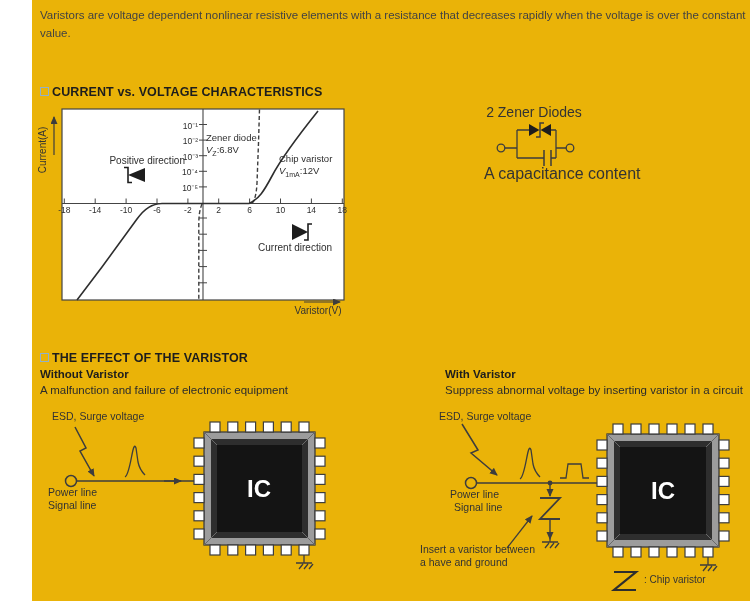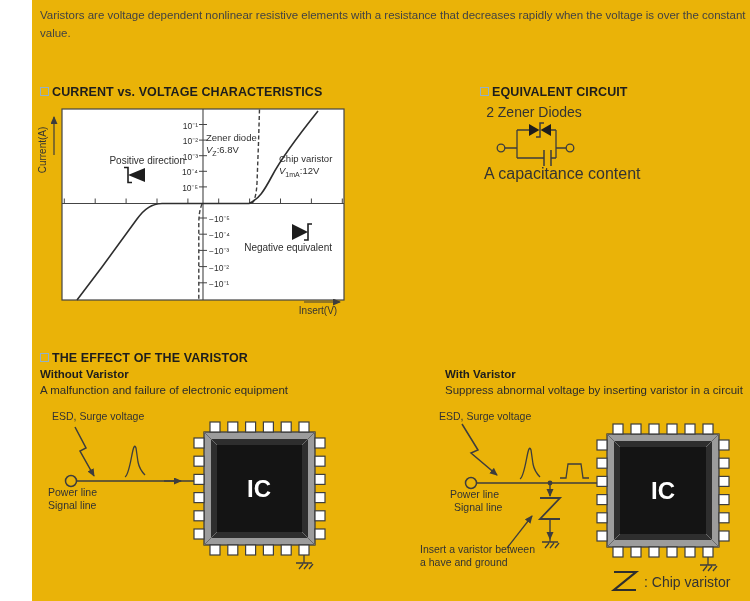--- a/index.html
+++ b/index.html
@@ -23,37 +23,34 @@
   .ytickP{width:56px;text-align:right;}
   .ytickN{width:60px;text-align:left;}
   .ann{position:absolute;font-size:9.5px;line-height:11.5px;color:#2e2e2e;}
   .ann sub{font-size:7px;}
   .vi{font-style:italic;}
   .dir-lab{position:absolute;font-size:10px;color:#2e2e2e;text-align:right;}
   .equiv{position:absolute;left:450px;top:100px;width:180px;height:92px;}
   .eq-title{position:absolute;left:0px;top:4px;width:104px;text-align:center;font-size:14px;color:#333;}
   .eq-cap{position:absolute;left:2px;top:65px;font-size:16px;color:#333;}
   .diagram{position:absolute;}
-  .legend-txt{position:absolute;left:612px;top:574px;font-size:14px;color:#333;}
+  .legend-txt{position:absolute;left:612px;top:574px;font-size:10px;color:#333;}
 </style>
 </head>
 <body>
 
 <div class="page">
 
   <div class="abs intro">
     <div>Varistors are voltage dependent nonlinear resistive elements with a resistance that decreases rapidly when the voltage is over the constant</div>
     <div>value.</div>
   </div>
 
   <div class="sec-h" style="left:8px;top:85px">
     <span class="sq"></span><span>CURRENT vs. VOLTAGE CHARACTERISTICS</span>
-  </div>
-  <div class="sec-h" style="left:448px;top:85px">
-    <span class="sq"></span><span>EQUIVALENT CIRCUIT</span>
   </div>
 
   <div class="graph">
     <svg width="301" height="215">
       <defs>
         <marker id="gm" markerWidth="9" markerHeight="8" refX="7" refY="3.5" orient="auto" markerUnits="userSpaceOnUse">
           <path d="M0,0 L8,3.5 L0,7 Z" fill="#3d3d3d"></path>
         </marker>
       </defs>
 
@@ -73,47 +70,52 @@
       <path d="M31,197 L56,164 L91,116 C99,105 106,101 116,100.5 L203,100.5 C213,96 218,88 226,73 C236,54 256,28 272,8" fill="none" stroke="#2e2e2e" stroke-width="1.6"></path>
 
       <polygon points="99,65 99,79 82,72" fill="#1d1d1d"></polygon>
       <path d="M78,64.5 L82,64.5 L82,79.5 L86,79.5" fill="none" stroke="#1d1d1d" stroke-width="1.6"></path>
 
       <polygon points="246,121 246,137 262,129" fill="#1d1d1d"></polygon>
       <path d="M266,121 L262,121 L262,137 L258,137" fill="none" stroke="#1d1d1d" stroke-width="1.6"></path>
     </svg>
 
     <div class="ylab">Current(A)</div>
-    <div class="xlab">Insert(V)</div>
-
+    <div class="xlab">Varistor(V)</div>
+
+    <div class="ticks" id="xticks" style="position:absolute;left:0;top:102px;width:301px;height:14px;">
+        <span class="xtick" style="left: 5.34px;">-18</span>
+        <span class="xtick" style="left: 36.22px;">-14</span>
+        <span class="xtick" style="left: 67.1px;">-10</span>
+        <span class="xtick" style="left: 97.98px;">-6</span>
+        <span class="xtick" style="left: 128.86px;">-2</span>
+        <span class="xtick" style="left: 159.74px;">2</span>
+        <span class="xtick" style="left: 190.62px;">6</span>
+        <span class="xtick" style="left: 221.5px;">10</span>
+        <span class="xtick" style="left: 252.38px;">14</span>
+        <span class="xtick" style="left: 283.26px;">18</span>
+      </div>
     <div class="ticks" id="yticksP" style="position:absolute;left:0;top:0;width:160px;height:100px;">
         <span class="ytickP" style="left: 96px; top: 16.5px;">10⁻¹</span>
         <span class="ytickP" style="left: 96px; top: 32.1px;">10⁻²</span>
         <span class="ytickP" style="left: 96px; top: 47.7px;">10⁻³</span>
         <span class="ytickP" style="left: 96px; top: 63.3px;">10⁻⁴</span>
         <span class="ytickP" style="left: 96px; top: 78.9px;">10⁻⁵</span>
-      </div>
-    <div class="ticks" id="yticksN" style="position:absolute;left:0;top:0;width:240px;height:200px;">
-        <span class="ytickN" style="left: 163px; top: 110px;">−10⁻⁵</span>
-        <span class="ytickN" style="left: 163px; top: 126.2px;">−10⁻⁴</span>
-        <span class="ytickN" style="left: 163px; top: 142.4px;">−10⁻³</span>
-        <span class="ytickN" style="left: 163px; top: 158.6px;">−10⁻²</span>
-        <span class="ytickN" style="left: 163px; top: 174.8px;">−10⁻¹</span>
       </div>
 
     <div class="ann" style="left:160px;top:29px">
       <div>Zener diode</div>
       <div><span class="vi">V</span><sub>Z</sub><span>:6.8V</span></div>
     </div>
     <div class="ann" style="left:233px;top:50px">
       <div>Chip varistor</div>
       <div><span class="vi">V</span><sub>1mA</sub><span>:12V</span></div>
     </div>
     <div class="dir-lab" style="left:44px;top:52px;width:95px">Positive direction</div>
-    <div class="dir-lab" style="left:191px;top:139px;width:95px">Negative equivalent</div>
+    <div class="dir-lab" style="left:191px;top:139px;width:95px">Current direction</div>
   </div>
 
   <div class="equiv">
     <div class="eq-title">2 Zener Diodes</div>
     <svg width="170" height="62" style="top:18px">
       <g stroke="#3d3d3d" stroke-width="1.3" fill="none">
         <circle cx="19" cy="30" r="3.8"></circle>
         <path d="M23,30 H35 M35,12 V40 M74,12 V40 M74,30 H84 M35,12 H47 M69,12 H74 M35,40 H62 M69,40 H74"></path>
         <circle cx="88" cy="30" r="3.8"></circle>
         <path d="M62,32 V48 M69,32 V48" stroke-width="1.5"></path>

